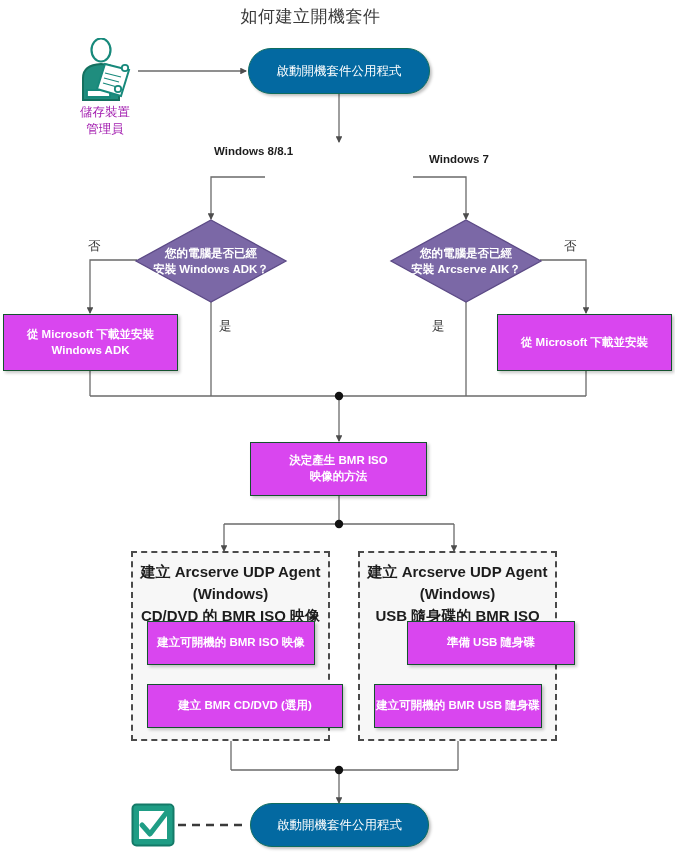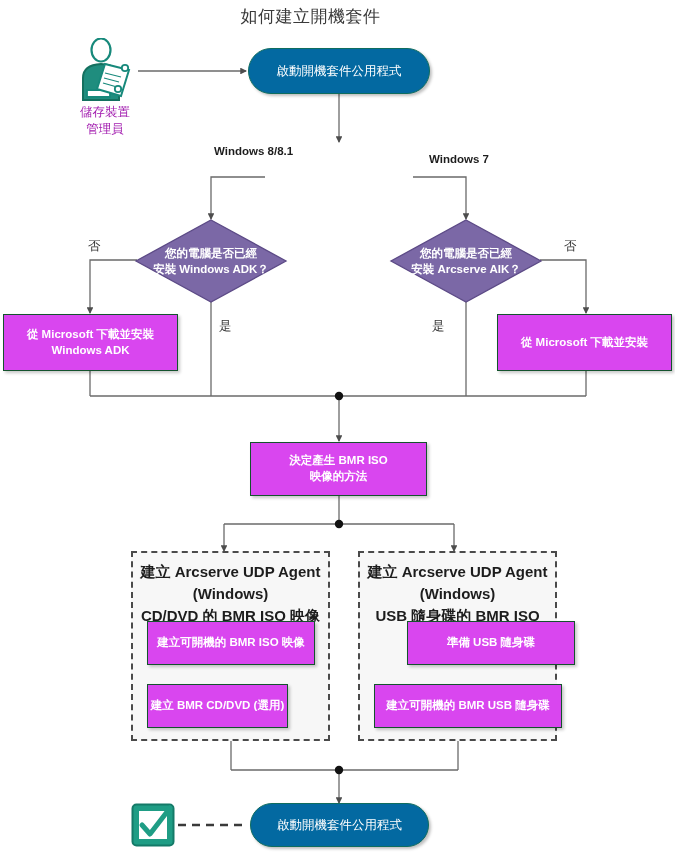--- a/index.html
+++ b/index.html
@@ -296,35 +296,35 @@
 
   <div class="group" style="left:131px; top:551px; width:199px; height:190px;">
     <div class="group-title">
       <div>建立 Arcserve UDP Agent</div>
       <div>(Windows)</div>
       <div>CD/DVD 的 BMR ISO 映像</div>
     </div>
     <div class="node teal" style="left:14px; top:68px; width:168px; height:44px;">
       <span>建立可開機的 BMR ISO 映像</span>
     </div>
-    <div class="node teal" style="left:14px; top:131px; width:141px; height:44px;">
+    <div class="node teal" style="left:14px; top:131px; width:196px; height:44px;">
       <span>建立 BMR CD/DVD (選用)</span>
     </div>
   </div>
 
   <div class="group" style="left:358px; top:551px; width:199px; height:190px;">
     <div class="group-title">
       <div>建立 Arcserve UDP Agent</div>
       <div>(Windows)</div>
       <div>USB 隨身碟的 BMR ISO 映像</div>
     </div>
     <div class="node teal" style="left:14px; top:68px; width:168px; height:44px;margin-left:33px;">
       <span>準備 USB 隨身碟</span>
     </div>
-    <div class="node teal" style="left:14px; top:131px; width:188px; height:44px;text-align:center;">
+    <div class="node teal" style="left:14px; top:131px; width:168px; height:44px;text-align:center;">
       <span>建立可開機的 BMR USB 隨身碟</span>
     </div>
   </div>
 
   <div class="check-icon">
     <svg viewBox="0 0 44 44" width="44" height="44" xmlns="http://www.w3.org/2000/svg">
       <rect x="1.5" y="1.5" width="41" height="41" rx="4" fill="#1f9d85" stroke="#147a68" stroke-width="2"></rect>
       <rect x="8" y="8" width="28" height="28" fill="#ffffff"></rect>
       <path d="M 11 22 L 19 31 L 39 5" fill="none" stroke="#1f9d85" stroke-width="5" stroke-linecap="round" stroke-linejoin="round"></path>
     </svg>

